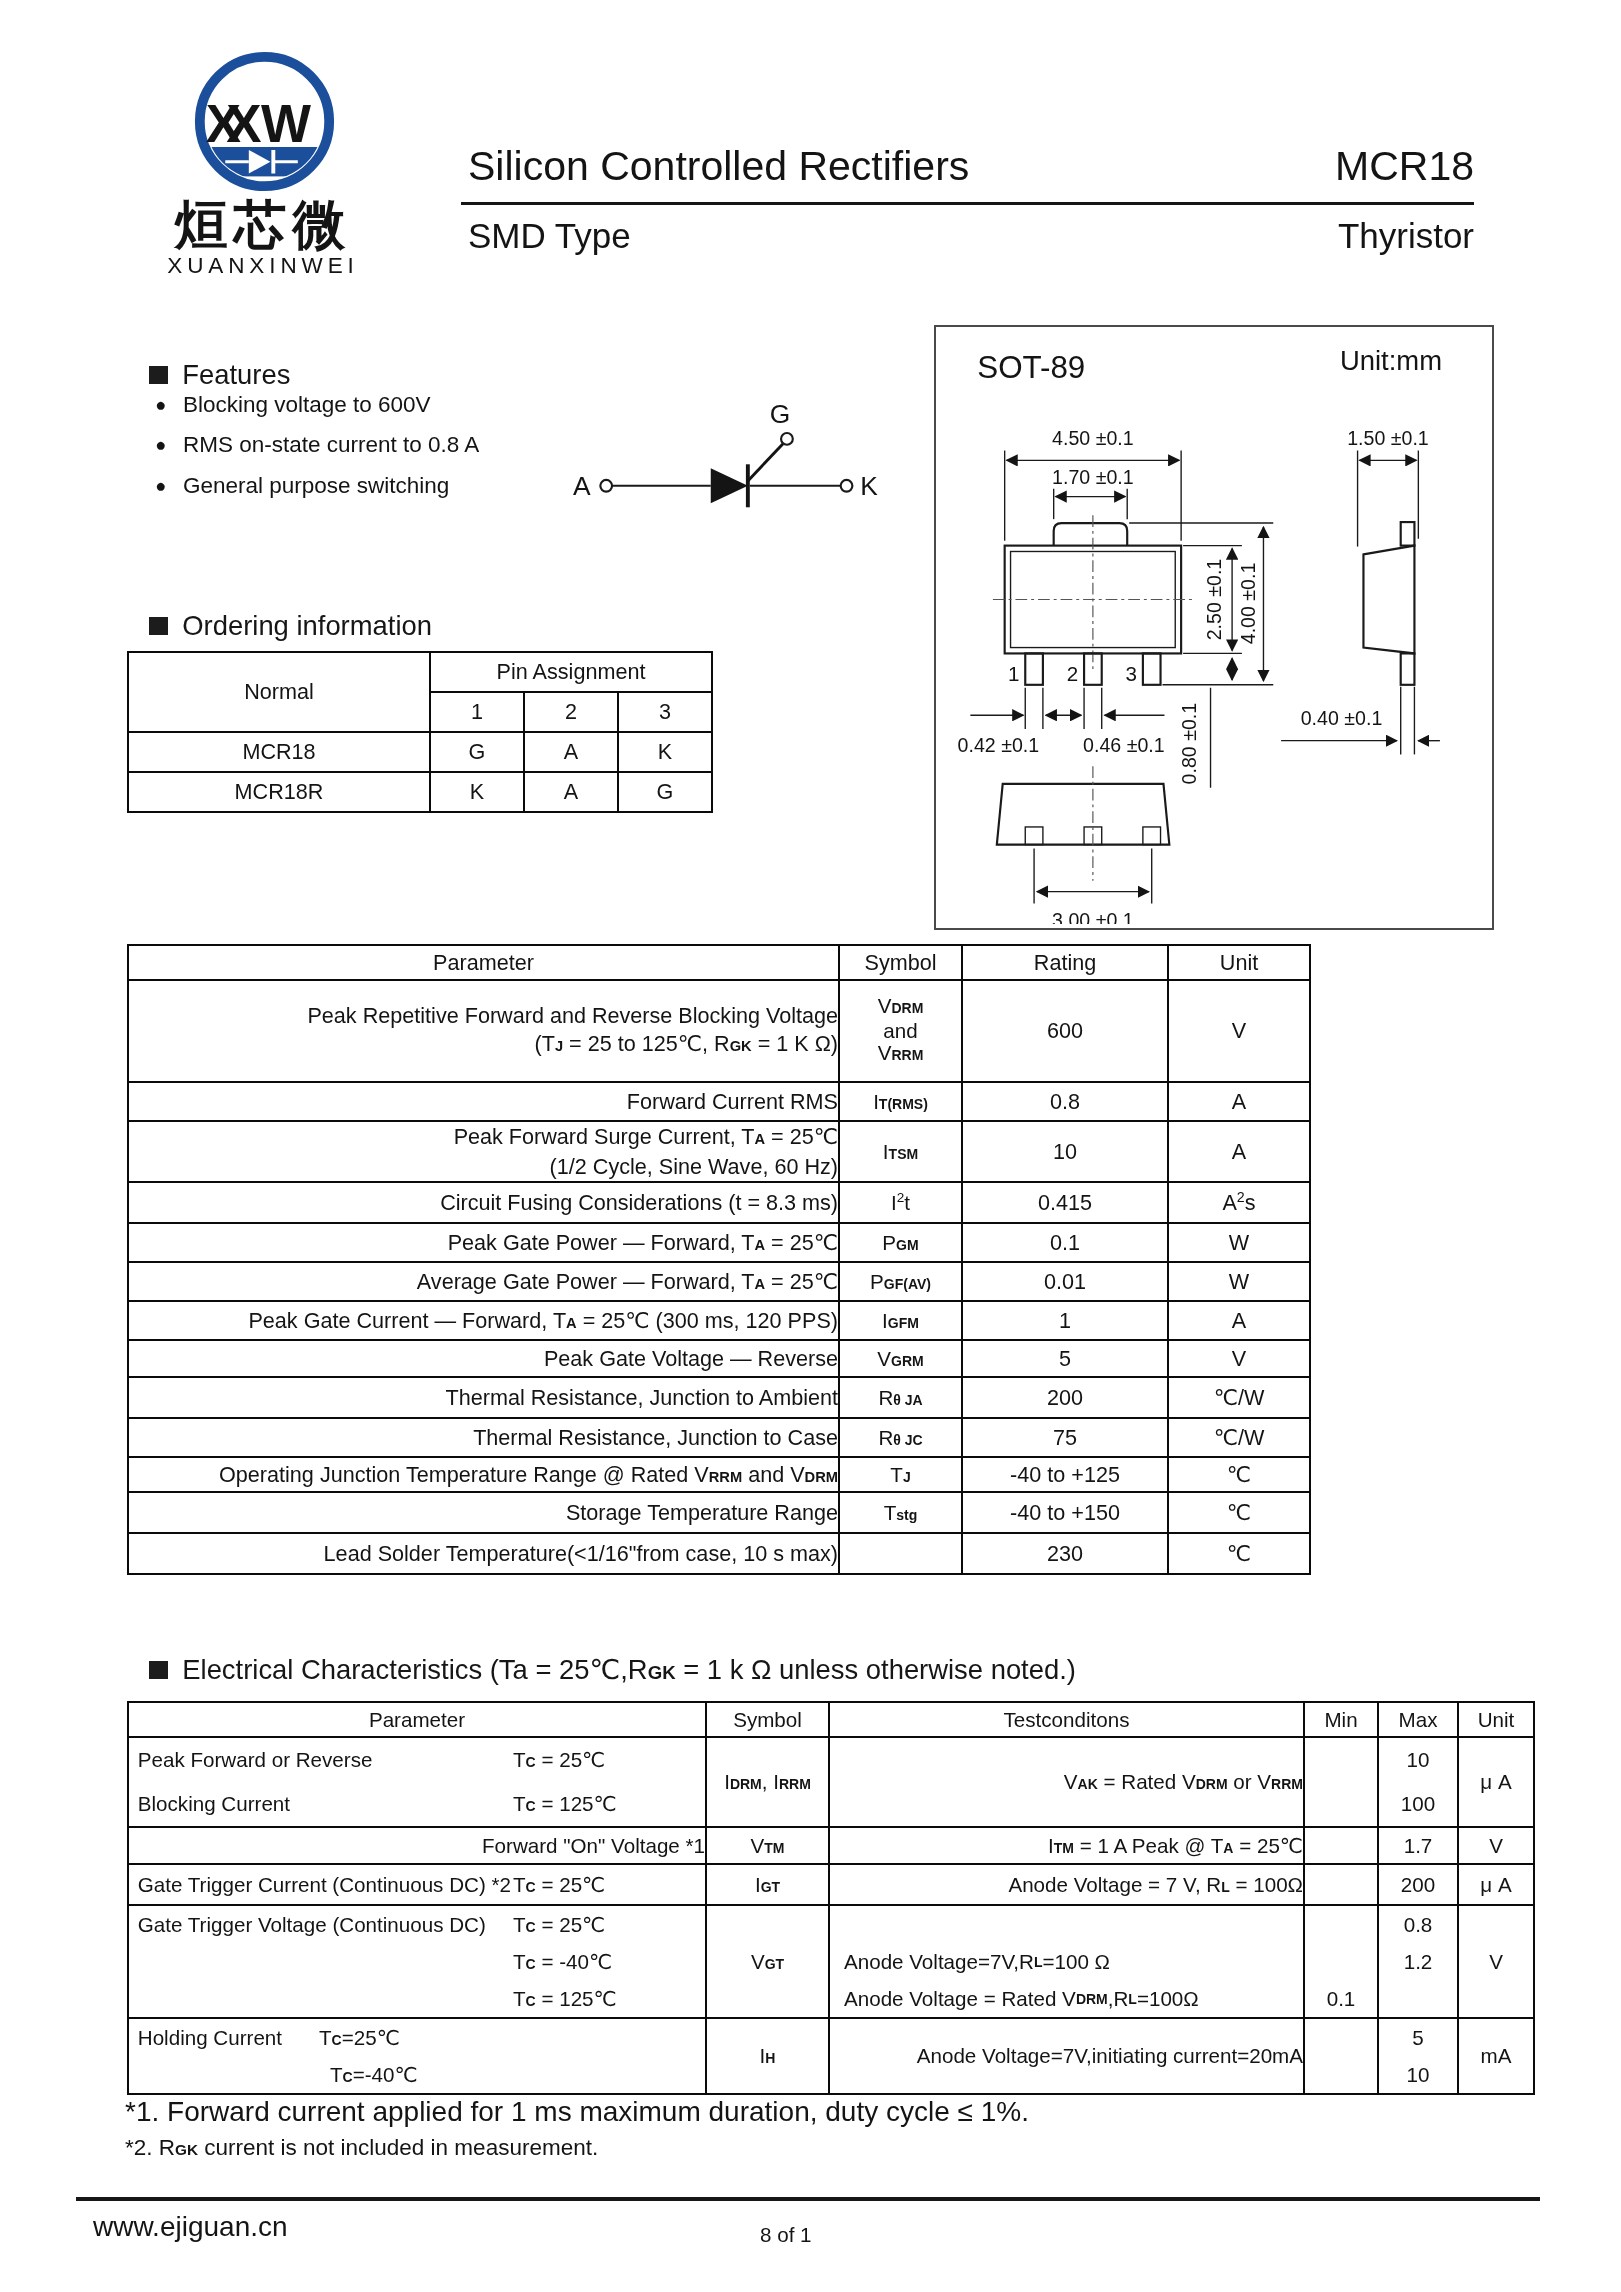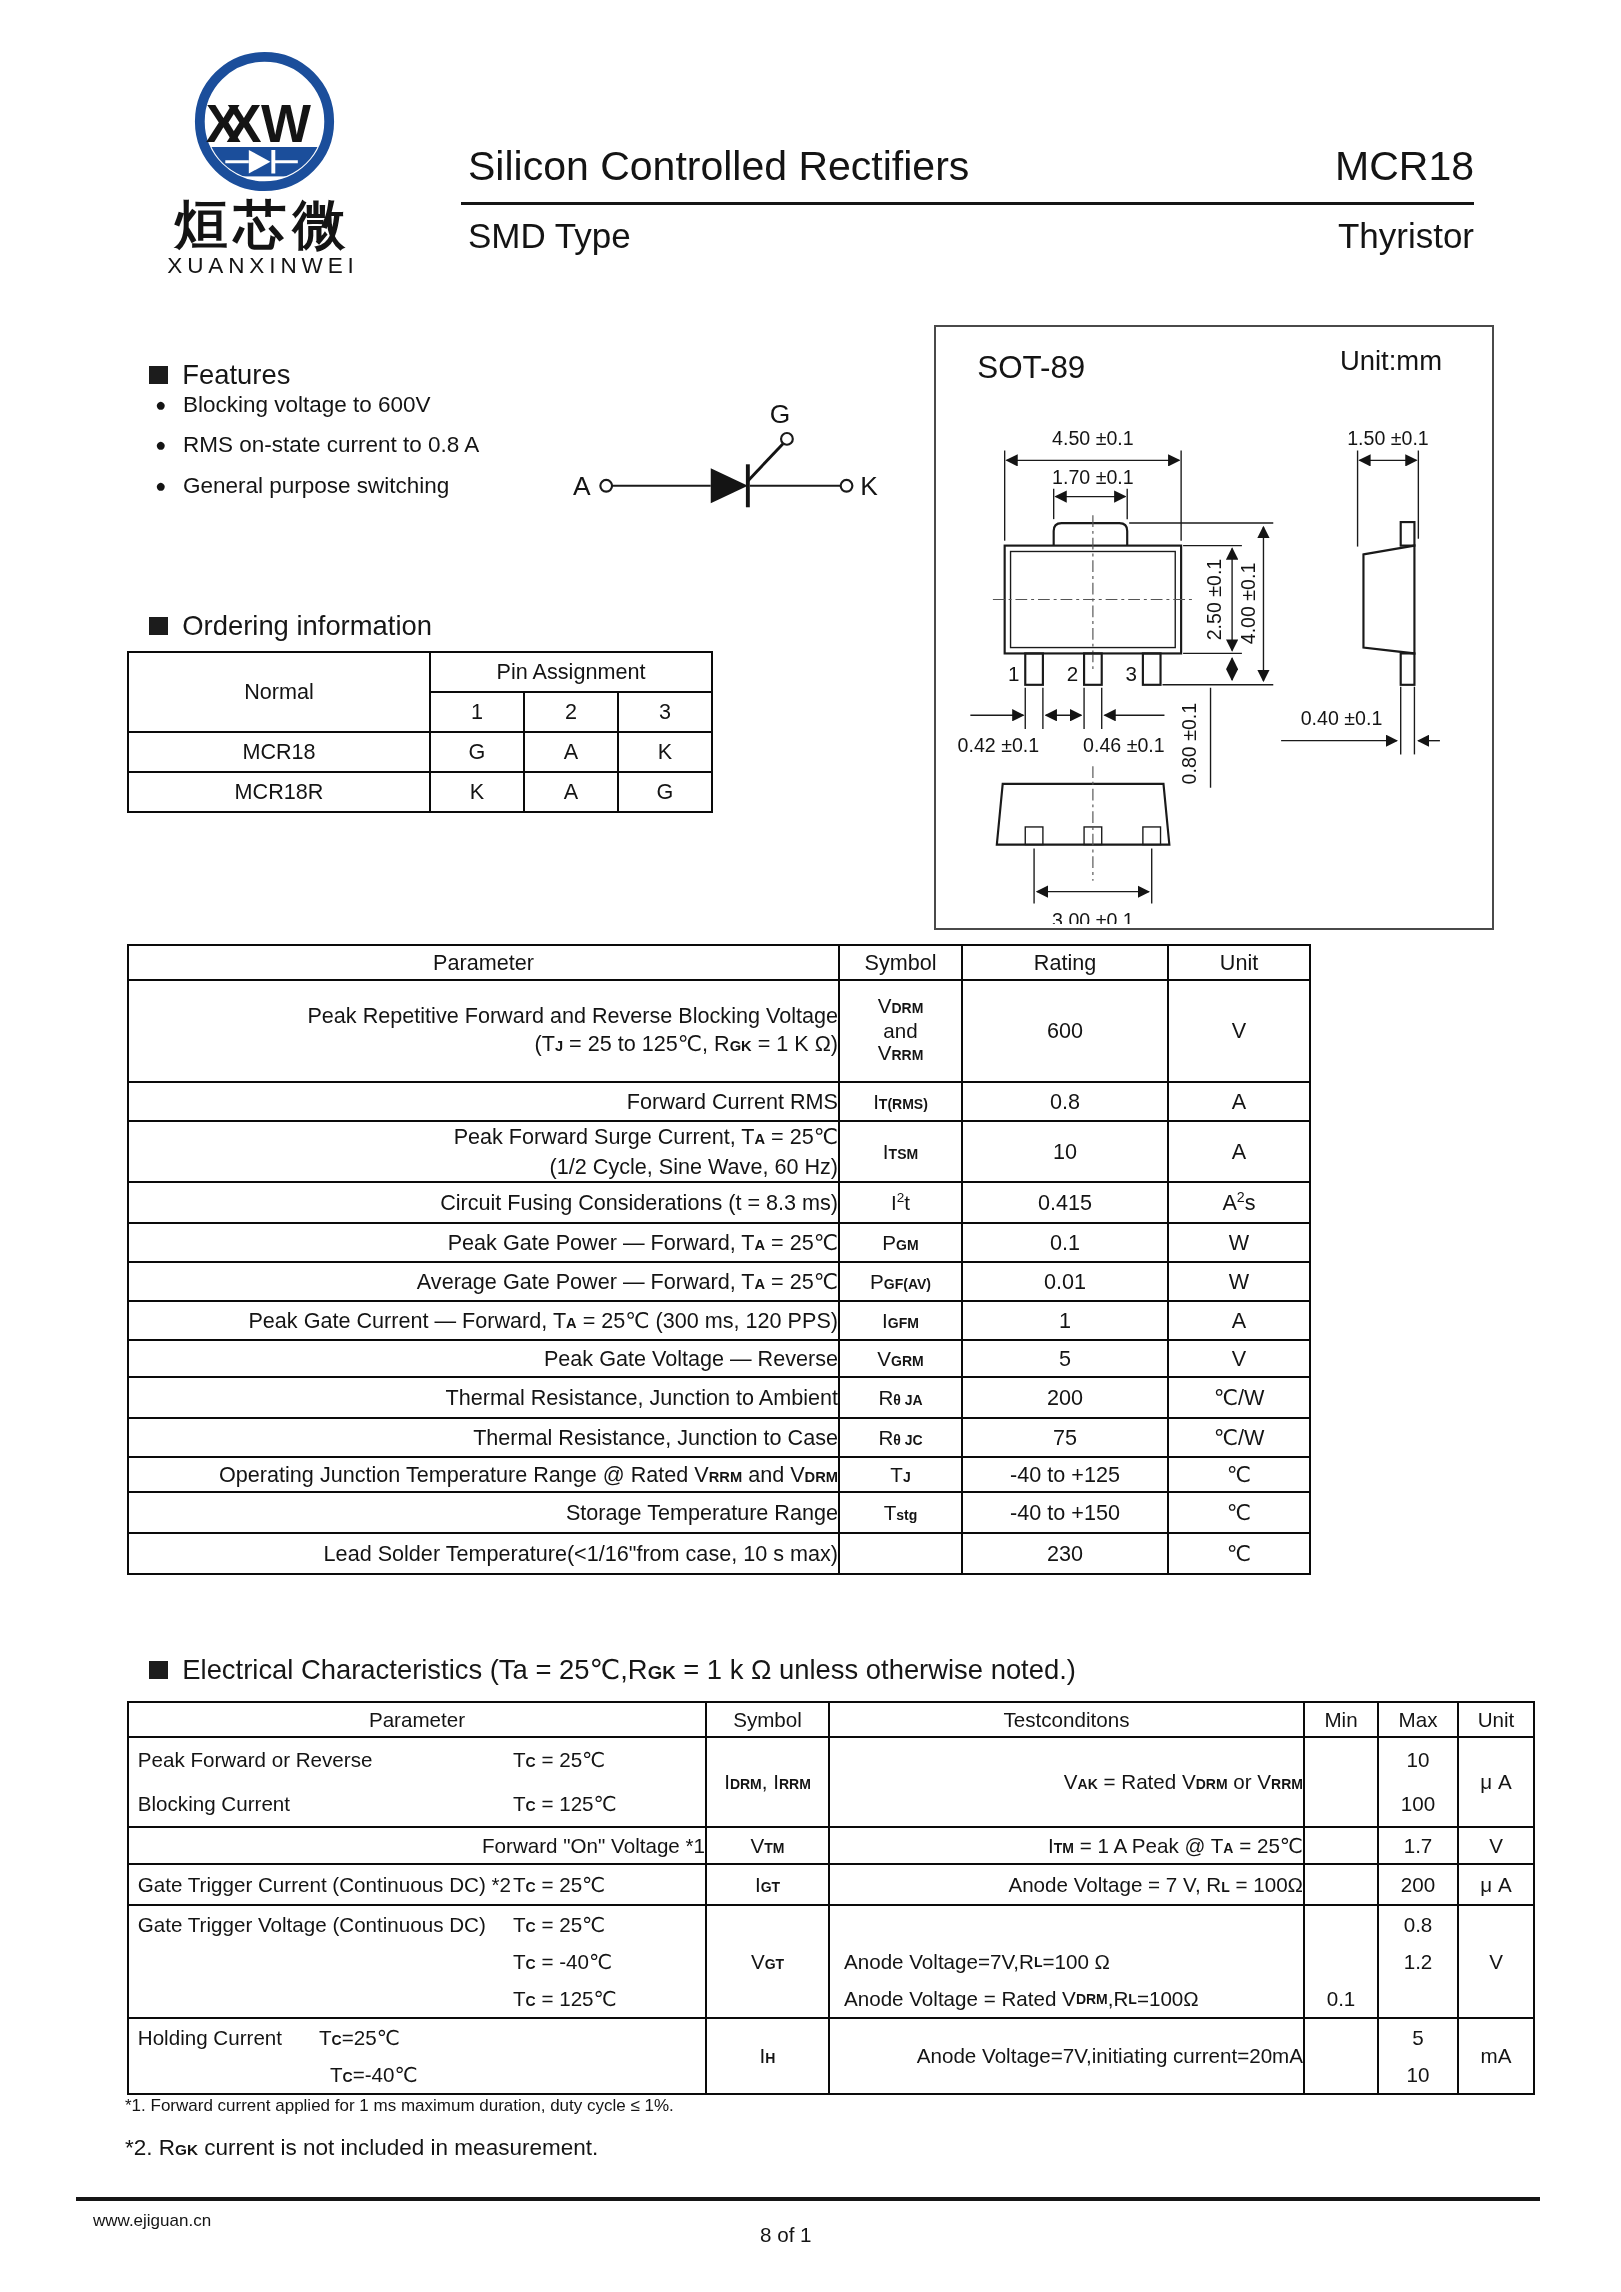--- a/index.html
+++ b/index.html
@@ -455,21 +455,21 @@
         <div class="vstack">
           <div class="ln" style="height:37px">5</div>
           <div class="ln" style="height:37px">10</div>
         </div>
       </td>
       <td class="c">mA</td>
     </tr>
   </tbody>
     </table>
 
-  <div class="abs" style="left:125px;top:2096px;font-size:17px">*1. Forward current applied for 1 ms maximum duration, duty cycle ≤ 1%.</div>
+  <div class="abs" style="left:125px;top:2096px;font-size:28px">*1. Forward current applied for 1 ms maximum duration, duty cycle ≤ 1%.</div>
   <div class="abs" style="left:125px;top:2135px;font-size:22.5px">*2. R<span class="sb">GK</span> current is not included in measurement.</div>
 
   <div class="rule" style="left:76px;top:2197px;width:1464px;height:3.9px"></div>
-  <div class="abs" style="left:93px;top:2211px;font-size:17px">www.ejiguan.cn</div>
+  <div class="abs" style="left:93px;top:2211px;font-size:28px">www.ejiguan.cn</div>
   <div class="abs" style="left:760px;top:2223px;font-size:20.6px">8 of 1</div>
 
 </div>
 
 
 </body></html>

